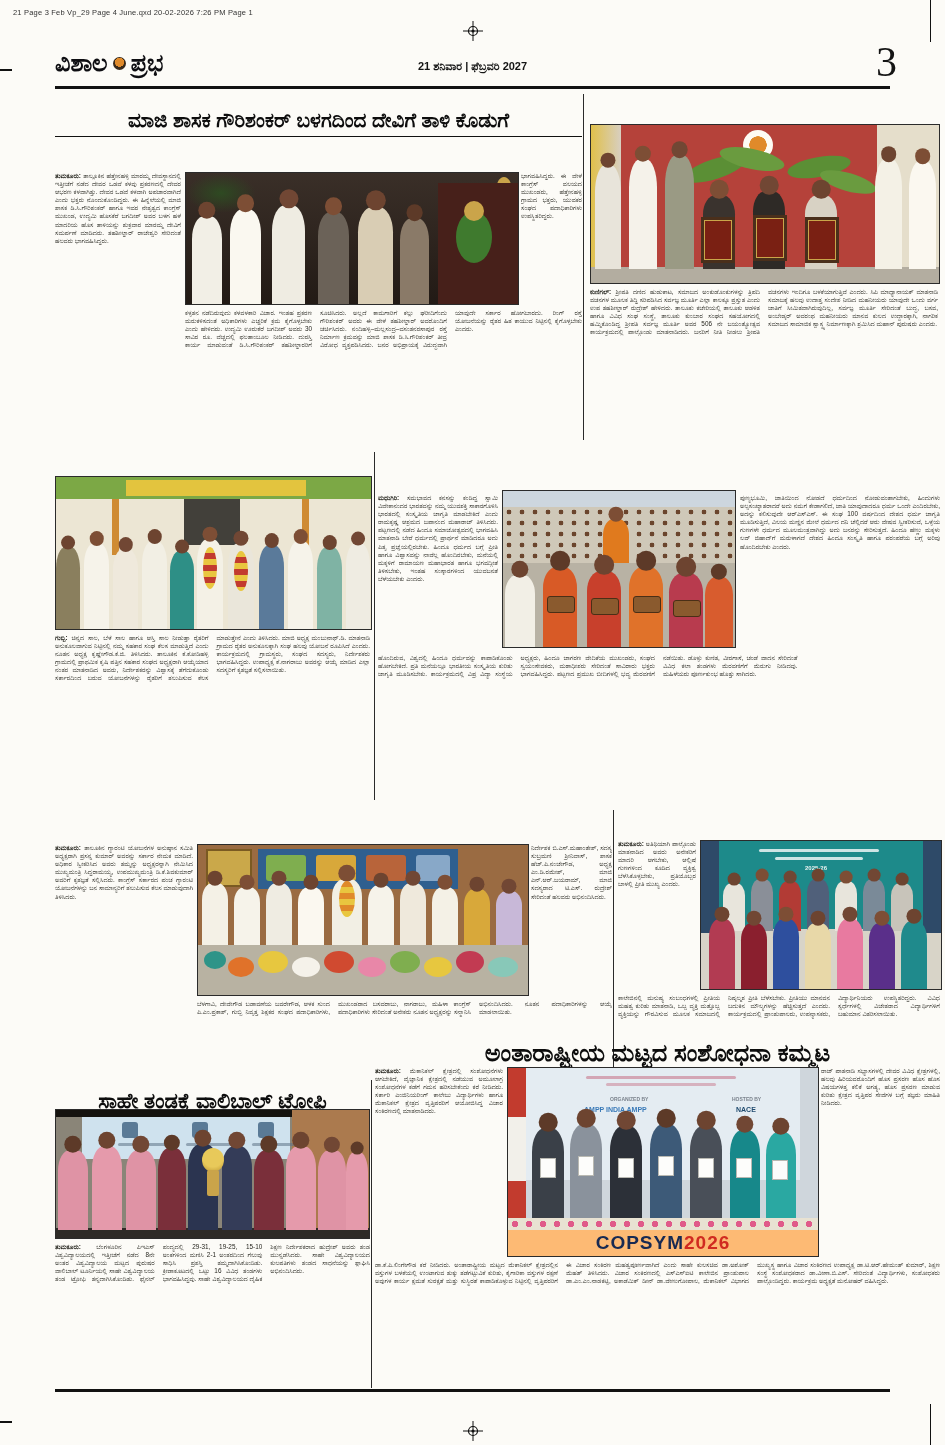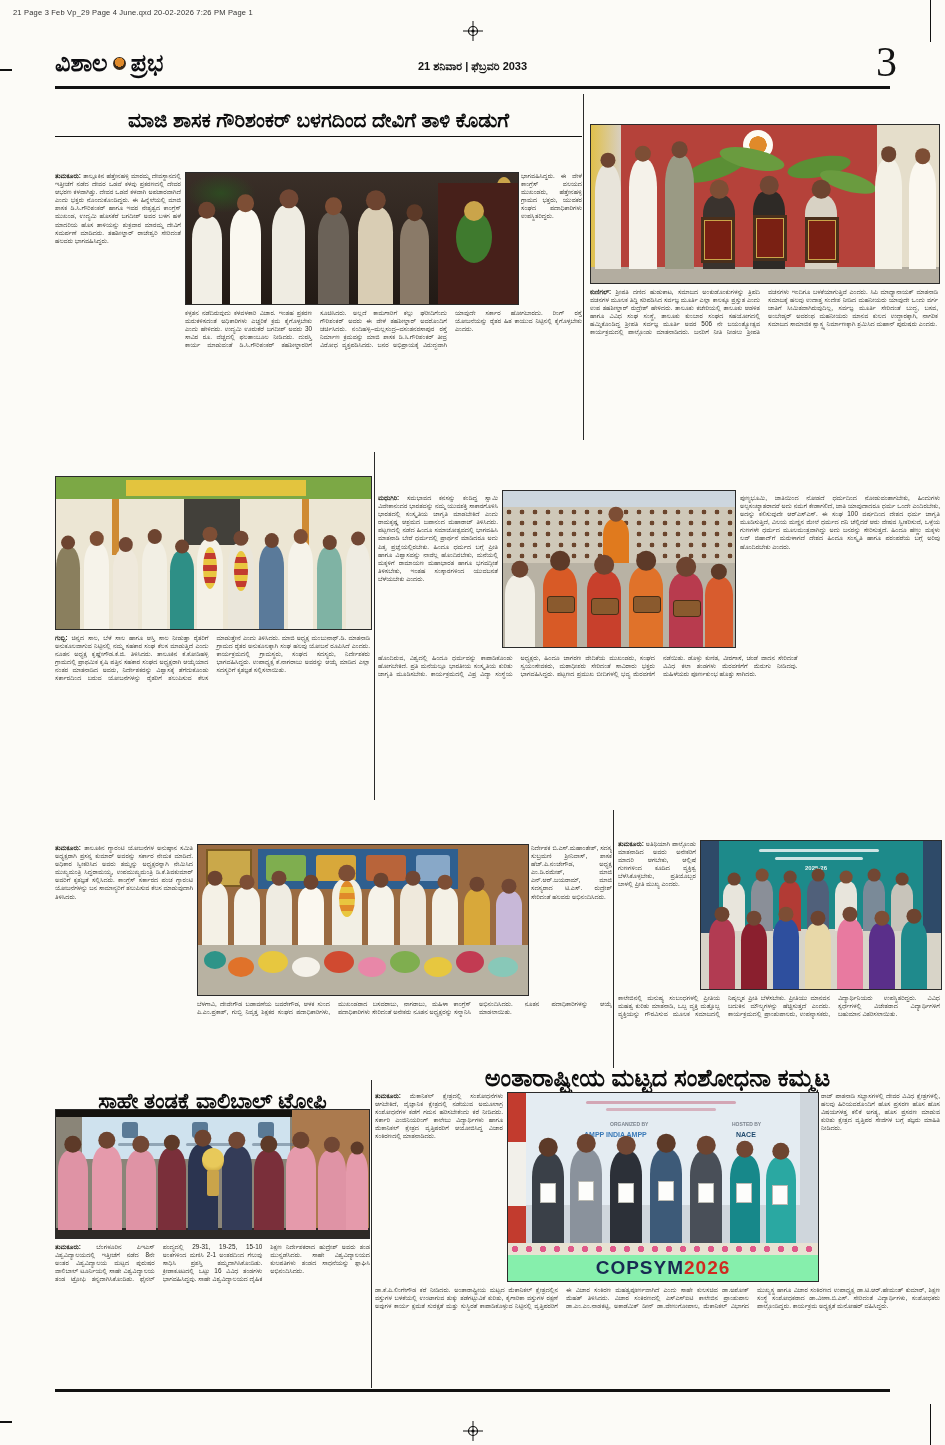--- a/index.html
+++ b/index.html
@@ -27,21 +27,21 @@
   .fg{position:absolute;border-radius:40% 40% 0 0 / 26% 26% 0 0;}
   .fg:before{content:"";position:absolute;left:50%;top:0;width:58%;aspect-ratio:1/1;
              transform:translate(-50%,-82%);border-radius:50%;background:var(--h,#7d4e35);}
   .bl{position:absolute;border-radius:50%;}
   .bar{position:absolute;height:3px;border-radius:1.5px;background:rgba(255,255,255,.78);}
   .dbar{position:absolute;height:3px;border-radius:1.5px;background:rgba(95,115,135,.55);}
   .frame{position:absolute;background:#7a2013;border:3px solid #4a2f1b;box-shadow:inset 0 0 0 1px #caa54a;}
   .doc{position:absolute;background:#fdfdfb;border:1px solid #b9b9b2;}
   .reg{position:absolute;}
   .crop{position:absolute;background:#111;}
-  .copsym{position:absolute;left:0;right:0;bottom:0;height:26px;background:#86efac;display:flex;
+  .copsym{position:absolute;left:0;right:0;bottom:0;height:26px;background:#fdba74;display:flex;
           align-items:center;justify-content:center;font-weight:bold;font-size:19px;letter-spacing:1px;margin-top:44px;}
   .banner-tag{font-size:6px;color:#e8f2f0;position:absolute;font-weight:bold;}
 </style>
 </head>
 <body>
 
 <div class="sheet">
 
   <div class="slug">21 Page 3 Feb Vp_29 Page 4 June.qxd  20-02-2026  7:26 PM  Page 1</div>
   <svg class="reg" style="left:463px;top:21px" width="20" height="20">
@@ -59,21 +59,21 @@
   <div class="crop" style="left:930px;top:0;width:1px;height:42px"></div>
   <div class="crop" style="left:930px;top:1404px;width:1px;height:41px"></div>
   <div class="crop" style="left:0;top:69px;width:12px;height:1.5px"></div>
   <div class="crop" style="left:0;top:1421px;width:12px;height:1.5px"></div>
 
   <div class="masthead">
     <span>ವಿಶಾಲ</span>
     <span class="emblem"></span>
     <span>ಪ್ರಭ</span>
   </div>
-  <div class="edition">21 ಶನಿವಾರ | ಫೆಬ್ರವರಿ 2033</div>
+  <div class="edition">21 ಶನಿವಾರ | ಫೆಬ್ರವರಿ 2027</div>
   <div class="pageno">3</div>
   <div class="hrule" style="left:55px;top:86px;width:835px;height:2.5px"></div>
 
   <div class="vrule" style="left:583px;top:94px;height:346px"></div>
   <div class="vrule" style="left:374px;top:452px;height:348px"></div>
   <div class="vrule" style="left:613px;top:810px;height:258px"></div>
   <div class="vrule" style="left:371px;top:1080px;height:308px"></div>
   <div class="hrule" style="left:55px;top:1389px;width:835px;height:3px"></div>
 
   <section class="art" style="left:55px;top:92px;width:527px;height:348px">
@@ -278,21 +278,21 @@
       <i class="fg" style="left:290px;bottom:8px;width:22px;height:78px;background:#e59aab;--h:#5d3a28"></i>
       <span class="bl" style="left:146px;top:38px;width:22px;height:24px;background:radial-gradient(circle at 50% 35%,#e8c95a 55%,#b8902c)"></span>
       <span class="abs" style="left:151px;top:60px;width:12px;height:26px;background:#caa44a;border-radius:2px"></span>
     </div>
     <div class="bt c3" style="left:0;top:168px;width:315px;height:145px">
       <b class="dl">ತುಮಕೂರು:</b>
       <span>ಬೆಂಗಳೂರಿನ ಪಿಇಎಸ್ ವಿಶ್ವವಿದ್ಯಾಲಯದಲ್ಲಿ ಇತ್ತೀಚೆಗೆ ನಡೆದ 8ನೇ ಅಂತರ ವಿಶ್ವವಿದ್ಯಾಲಯ ಮಟ್ಟದ ಪುರುಷರ ವಾಲಿಬಾಲ್ ಟೂರ್ನಿಯಲ್ಲಿ ಸಾಹೇ ವಿಶ್ವವಿದ್ಯಾಲಯ ತಂಡ ಟ್ರೋಫಿ ತನ್ನದಾಗಿಸಿಕೊಂಡಿತು. ಫೈನಲ್ ಪಂದ್ಯದಲ್ಲಿ 29-31, 19-25, 15-10 ಅಂಕಗಳಿಂದ ಮಣಿಸಿ 2-1 ಅಂತರದಿಂದ ಗೆಲುವು ಸಾಧಿಸಿ ಪ್ರಶಸ್ತಿ ತಮ್ಮದಾಗಿಸಿಕೊಂಡಿತು. ಕ್ರೀಡಾಕೂಟದಲ್ಲಿ ಒಟ್ಟು 16 ವಿವಿಧ ತಂಡಗಳು ಭಾಗವಹಿಸಿದ್ದವು. ಸಾಹೇ ವಿಶ್ವವಿದ್ಯಾಲಯದ ದೈಹಿಕ ಶಿಕ್ಷಣ ನಿರ್ದೇಶಕರಾದ ಹುದ್ರೇಶ್ ಅವರು ತಂಡ ಮುನ್ನಡೆಸಿದರು. ಸಾಹೇ ವಿಶ್ವವಿದ್ಯಾಲಯದ ಕುಲಪತಿಗಳು ತಂಡದ ಸಾಧನೆಯನ್ನು ಶ್ಲಾಘಿಸಿ ಅಭಿನಂದಿಸಿದರು.</span>
     </div>
   </section>
 
-  <section class="art" style="left:375px;top:1048px;width:565px;height:313px">
+  <section class="art" style="left:375px;top:1023px;width:565px;height:313px">
     <h1 class="head" style="left:0;top:0;width:100%;font-size:24px">ಅಂತಾರಾಷ್ಟ್ರೀಯ ಮಟ್ಟದ ಸಂಶೋಧನಾ ಕಮ್ಮಟ</h1>
     <div class="bt" style="left:0;top:44px;width:128px;height:188px">
       <b class="dl">ತುಮಕೂರು:</b>
       <span>ಮೆಕಾನಿಕಲ್ ಕ್ಷೇತ್ರದಲ್ಲಿ ಸಂಶೋಧನೆಗಳು ಆಗಬೇಕಿದೆ, ವೈಜ್ಞಾನಿಕ ಕ್ಷೇತ್ರದಲ್ಲಿ ನಡೆಯುವ ಅಮೂಲಾಗ್ರ ಸಂಶೋಧನೆಗಳ ಕಡೆಗೆ ಗಮನ ಹರಿಸಬೇಕೆಂದು ಕರೆ ನೀಡಿದರು. ಸರ್ಕಾರಿ ಎಂಜಿನಿಯರಿಂಗ್ ಕಾಲೇಜು ವಿದ್ಯಾರ್ಥಿಗಳು ಹಾಗೂ ಮೆಕಾನಿಕಲ್ ಕ್ಷೇತ್ರದ ವೃತ್ತಿಪರರಿಗೆ ಆಯೋಜಿಸಿದ್ದ ವಿಚಾರ ಸಂಕಿರಣದಲ್ಲಿ ಮಾತನಾಡಿದರು.</span>
     </div>
     <div class="ph" style="left:132px;top:44px;width:310px;height:188px;background:#cfd6dc">
       <div class="abs" style="left:0;top:0;width:18px;height:162px;background:linear-gradient(#c23b2e 30%,#f2f0ea 30% 70%,#c23b2e 70%)"></div>
       <div class="abs" style="left:18px;top:0;width:274px;height:112px;background:#e4ecf2">
         <span class="dbar" style="left:60px;top:8px;width:150px;background:rgba(200,120,140,.6)"></span>
         <span class="dbar" style="left:80px;top:15px;width:110px;background:rgba(200,120,140,.5)"></span>

